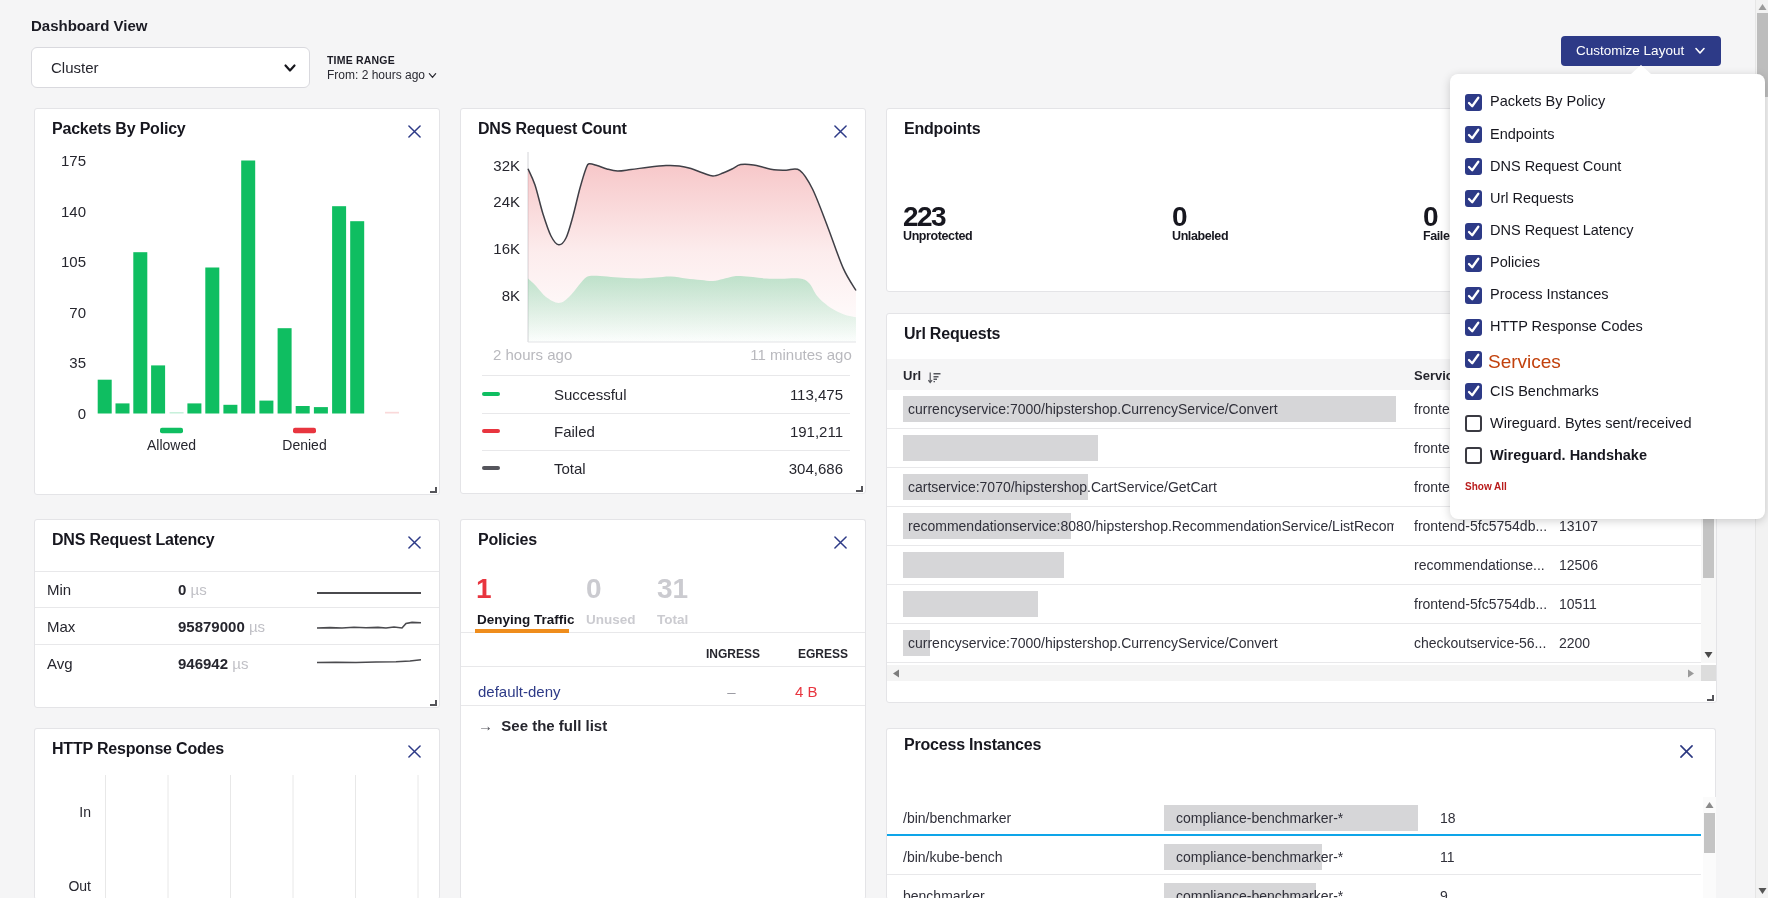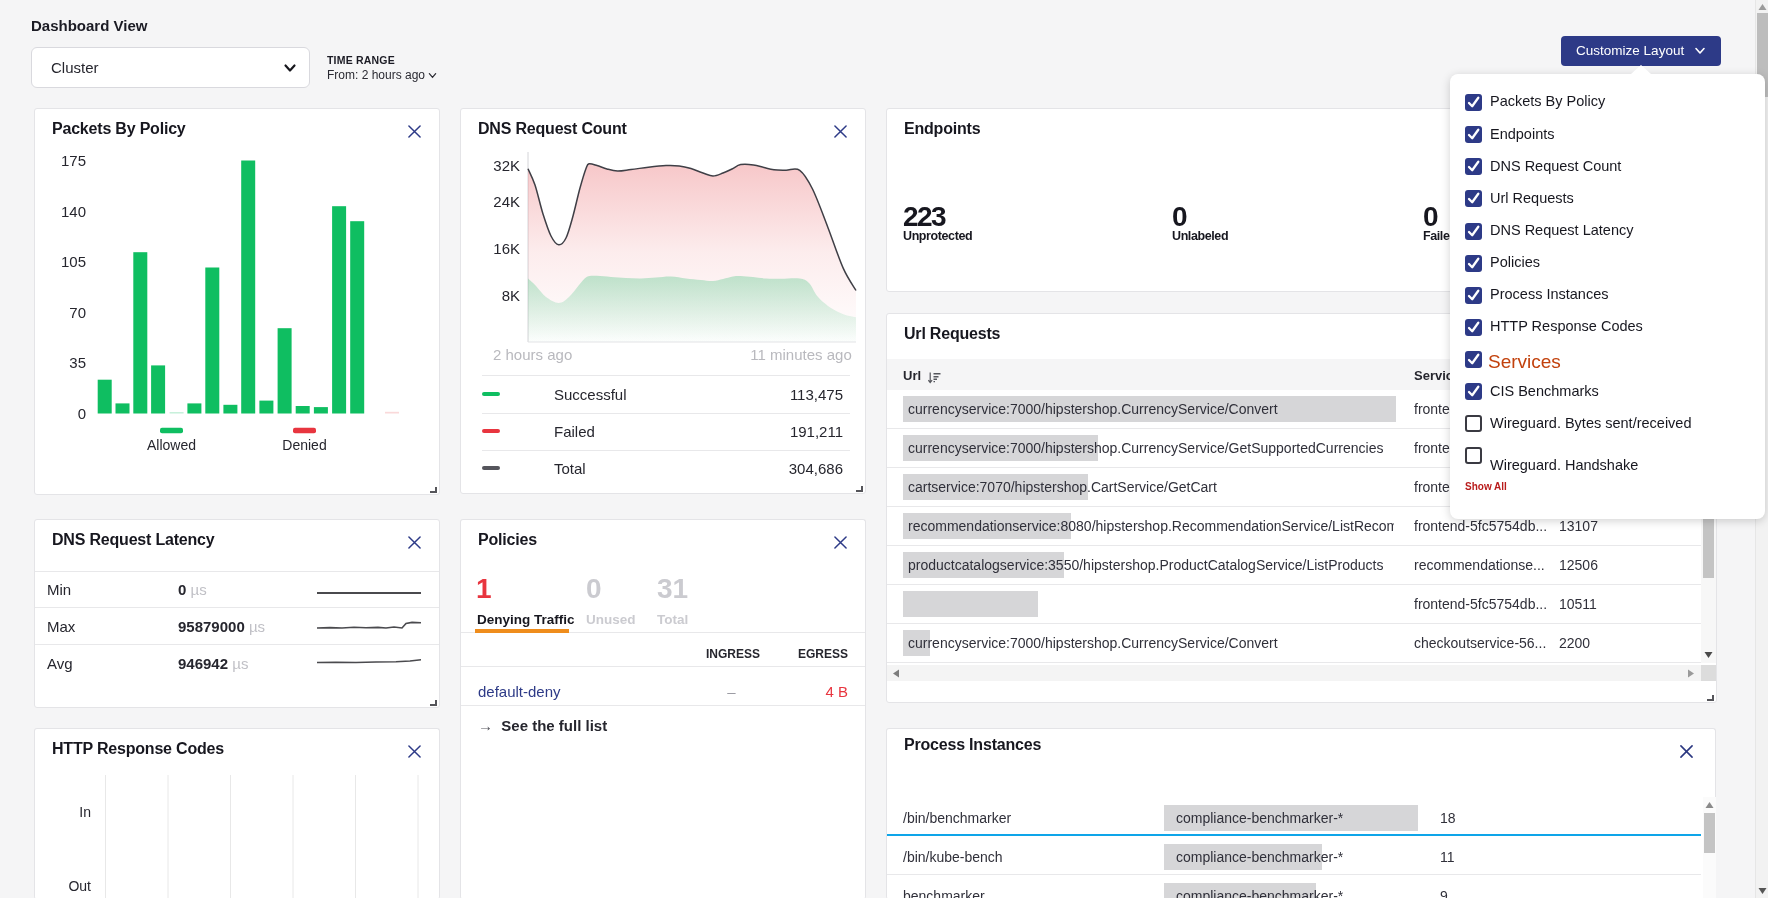--- a/index.html
+++ b/index.html
@@ -155,39 +155,37 @@
 
   <div class="urows" style="position:absolute;left:0;top:76px;width:814px;height:273px;overflow:hidden;">
     <div style="position:absolute;left:0;top:0px;width:814px;height:39px;border-bottom:1px solid #e8e8ea;">
       <div style="position:absolute;left:16px;top:6px;width:493px;height:26px;background:#d6d6d8;"></div>
       <div style="position:absolute;left:21px;top:11px;width:486px;height:18px;overflow:hidden;font-size:14px;color:#30303a;white-space:nowrap;">currencyservice:7000/hipstershop.CurrencyService/Convert</div>
       <div style="position:absolute;left:527px;top:11px;width:135px;height:18px;overflow:hidden;font-size:14px;color:#30303a;white-space:nowrap;">frontend-5fc5754db...</div>
       <div style="position:absolute;left:672px;top:11px;font-size:14px;color:#30303a;">59412</div>
     </div>
     <div style="position:absolute;left:0;top:39px;width:814px;height:39px;border-bottom:1px solid #e8e8ea;">
       <div style="position:absolute;left:16px;top:6px;width:195px;height:26px;background:#d6d6d8;"></div>
-      <div style="position:absolute;left:21px;top:11px;width:486px;height:18px;overflow:hidden;font-size:14px;color:#30303a;white-space:nowrap;">currencyservice:7000/hipstershop.CurrencyService/GetSupportedCurrencies</div>
       <div style="position:absolute;left:527px;top:11px;width:135px;height:18px;overflow:hidden;font-size:14px;color:#30303a;white-space:nowrap;">frontend-5fc5754db...</div>
       <div style="position:absolute;left:672px;top:11px;font-size:14px;color:#30303a;">21817</div>
     </div>
     <div style="position:absolute;left:0;top:78px;width:814px;height:39px;border-bottom:1px solid #e8e8ea;">
       <div style="position:absolute;left:16px;top:6px;width:185px;height:26px;background:#d6d6d8;"></div>
       <div style="position:absolute;left:21px;top:11px;width:486px;height:18px;overflow:hidden;font-size:14px;color:#30303a;white-space:nowrap;">cartservice:7070/hipstershop.CartService/GetCart</div>
       <div style="position:absolute;left:527px;top:11px;width:135px;height:18px;overflow:hidden;font-size:14px;color:#30303a;white-space:nowrap;">frontend-5fc5754db...</div>
       <div style="position:absolute;left:672px;top:11px;font-size:14px;color:#30303a;">14016</div>
     </div>
     <div style="position:absolute;left:0;top:117px;width:814px;height:39px;border-bottom:1px solid #e8e8ea;">
       <div style="position:absolute;left:16px;top:6px;width:168px;height:26px;background:#d6d6d8;"></div>
       <div style="position:absolute;left:21px;top:11px;width:486px;height:18px;overflow:hidden;font-size:14px;color:#30303a;white-space:nowrap;">recommendationservice:8080/hipstershop.RecommendationService/ListRecommendations</div>
       <div style="position:absolute;left:527px;top:11px;width:135px;height:18px;overflow:hidden;font-size:14px;color:#30303a;white-space:nowrap;">frontend-5fc5754db...</div>
       <div style="position:absolute;left:672px;top:11px;font-size:14px;color:#30303a;">13107</div>
     </div>
     <div style="position:absolute;left:0;top:156px;width:814px;height:39px;border-bottom:1px solid #e8e8ea;">
       <div style="position:absolute;left:16px;top:6px;width:161px;height:26px;background:#d6d6d8;"></div>
-      <div style="position:absolute;left:21px;top:11px;width:486px;height:18px;overflow:hidden;font-size:14px;color:#30303a;white-space:nowrap;">productcatalogservice:3550/hipstershop.ProductCatalogService/ListProducts</div>
       <div style="position:absolute;left:527px;top:11px;width:135px;height:18px;overflow:hidden;font-size:14px;color:#30303a;white-space:nowrap;">recommendationse...</div>
       <div style="position:absolute;left:672px;top:11px;font-size:14px;color:#30303a;">12506</div>
     </div>
     <div style="position:absolute;left:0;top:195px;width:814px;height:39px;border-bottom:1px solid #e8e8ea;">
       <div style="position:absolute;left:16px;top:6px;width:135px;height:26px;background:#d6d6d8;"></div>
       <div style="position:absolute;left:527px;top:11px;width:135px;height:18px;overflow:hidden;font-size:14px;color:#30303a;white-space:nowrap;">frontend-5fc5754db...</div>
       <div style="position:absolute;left:672px;top:11px;font-size:14px;color:#30303a;">10511</div>
     </div>
     <div style="position:absolute;left:0;top:234px;width:814px;height:39px;border-bottom:1px solid #e8e8ea;">
       <div style="position:absolute;left:16px;top:6px;width:27px;height:26px;background:#d6d6d8;"></div>
@@ -260,21 +258,21 @@
   <div style="position:absolute;left:125px;top:92px;font-size:13.5px;font-weight:bold;color:#cbcbd0;">Unused</div>
   <div style="position:absolute;left:196px;top:53px;font-size:28px;font-weight:bold;color:#cbcbd0;">31</div>
   <div style="position:absolute;left:196px;top:92px;font-size:13.5px;font-weight:bold;color:#cbcbd0;">Total</div>
   <div class="sep" style="left:0;top:112px;width:404px;"></div>
   <div style="position:absolute;left:14px;top:109px;width:94px;height:4px;background:#ef8d1c;"></div>
   <div style="position:absolute;left:245px;top:127px;font-size:12px;font-weight:bold;color:#26262e;">INGRESS</div>
   <div style="position:absolute;left:334px;top:127px;width:53px;text-align:right;font-size:12px;font-weight:bold;color:#26262e;">EGRESS</div>
   <div class="sep" style="left:0;top:146px;width:404px;"></div>
   <div style="position:absolute;left:17px;top:163px;font-size:15px;color:#2d3a87;">default-deny</div>
   <div style="position:absolute;left:243px;top:163px;width:55px;text-align:center;font-size:15px;color:#9c9ca4;">–</div>
-  <div style="position:absolute;left:334px;top:163px;width:53px;text-align:right;font-size:15px;color:#e8353f;">4 B</div>
+  <div style="position:absolute;left:334px;top:163px;width:53px;text-align:left;font-size:15px;color:#e8353f;">4 B</div>
   <div class="sep" style="left:0;top:185px;width:404px;"></div>
   <div style="position:absolute;left:17px;top:197px;font-size:15px;font-weight:bold;color:#26262e;"><span style="font-weight:normal;color:#55555c;">→</span>&nbsp; See the full list</div>
 </div>
 
 <div class="card" id="httpcodes" style="left:34px;top:728px;width:406px;height:171px;border-bottom:none;">
   <div class="ctitle">HTTP Response Codes</div>
   <div class="xbtn" style="right:18px;">
       <svg width="13" height="13" viewBox="0 0 14 14">
         <path d="M1 1 L13 13 M13 1 L1 13" stroke="#2d3a87" stroke-width="1.6" stroke-linecap="round"></path>
       </svg>
@@ -376,15 +374,15 @@
         <path d="M4 9 L7.2 12.2 L13.3 3.8" fill="none" stroke="#fff" stroke-width="2.3" stroke-linecap="round" stroke-linejoin="round"></path>
       </svg></div>
   <div style="position:absolute;left:38px;top:276.5px;font-size:19px;color:#c2410c;">Services</div>
   <div style="position:absolute;left:15px;top:309.2px;width:17px;height:17px;background:#2d3a87;border-radius:3px;"><svg width="17" height="17" viewBox="0 0 17 17">
         <path d="M4 9 L7.2 12.2 L13.3 3.8" fill="none" stroke="#fff" stroke-width="2.3" stroke-linecap="round" stroke-linejoin="round"></path>
       </svg></div>
   <div style="position:absolute;left:40px;top:308.7px;font-size:14.5px;color:#17171f;">CIS Benchmarks</div>
   <div style="position:absolute;left:15px;top:341.3px;width:17px;height:17px;background:#fff;border:2px solid #3a3a42;border-radius:3px;"></div>
   <div style="position:absolute;left:40px;top:340.8px;font-size:14.5px;color:#17171f;">Wireguard. Bytes sent/received</div>
   <div style="position:absolute;left:15px;top:373.4px;width:17px;height:17px;background:#fff;border:2px solid #3a3a42;border-radius:3px;"></div>
-  <div style="position:absolute;left:40px;top:383px;font-size:14.5px;color:#17171f;">Wireguard. Handshake</div>
+  <div style="position:absolute;left:40px;top:373px;font-size:14.5px;color:#17171f;font-weight:bold;">Wireguard. Handshake</div>
   <div style="position:absolute;left:15px;top:407.4px;font-size:10px;font-weight:bold;color:#b91c1c;">Show All</div>
 </div>
 
 </body></html>

